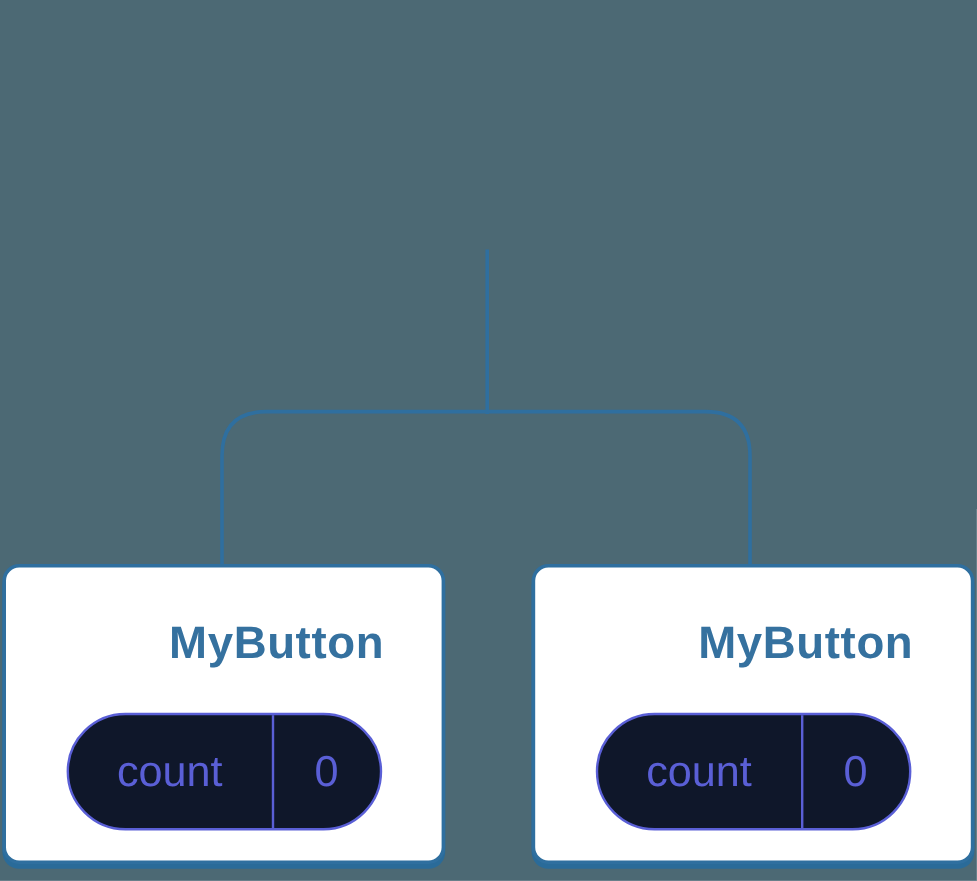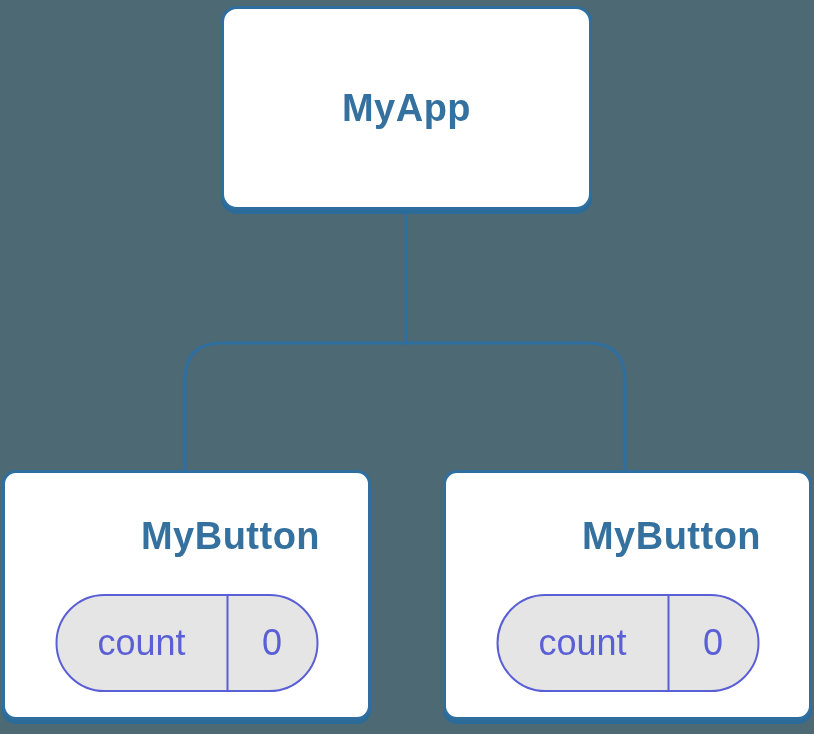--- a/index.html
+++ b/index.html
@@ -66,21 +66,21 @@
     top: 121px;
     left: 50%;
     transform: translateX(-50%);
     width: 263px;
     height: 98px;
     border: 2px solid var(--purple, #5A5FD6);
     border-radius: 49px;
     box-sizing: border-box;
     display: flex;
     align-items: stretch;
-    background: #e5e5e5;
+    background: #0f172a;
   }
   .state-key {
     flex: 1;
     display: flex;
     align-items: center;
     justify-content: center;
     color: var(--purple, #5A5FD6);
     font-size: 36px;
   }
   .state-value {
@@ -96,23 +96,20 @@
 </head>
 <body>
 
 <div class="canvas">
 
   <svg class="connector-svg" viewBox="0 0 814 734" xmlns="http://www.w3.org/2000/svg">
     <path d="M406 208 L406 345" fill="none" stroke="#2F6F9F" stroke-width="3"></path>
     <path d="M185 472 L185 380 Q185 343 222 343 L588 343 Q625 343 625 380 L625 472" fill="none" stroke="#2F6F9F" stroke-width="3"></path>
   </svg>
 
-  <div class="box root-box">
-    <span class="component-label">MyApp</span>
-  </div>
 
   <div class="box child-box left">
     <div class="component-label">MyButton</div>
     <div class="state-pill">
       <span class="state-key">count</span>
       <span class="state-value">0</span>
     </div>
   </div>
 
   <div class="box child-box right">

